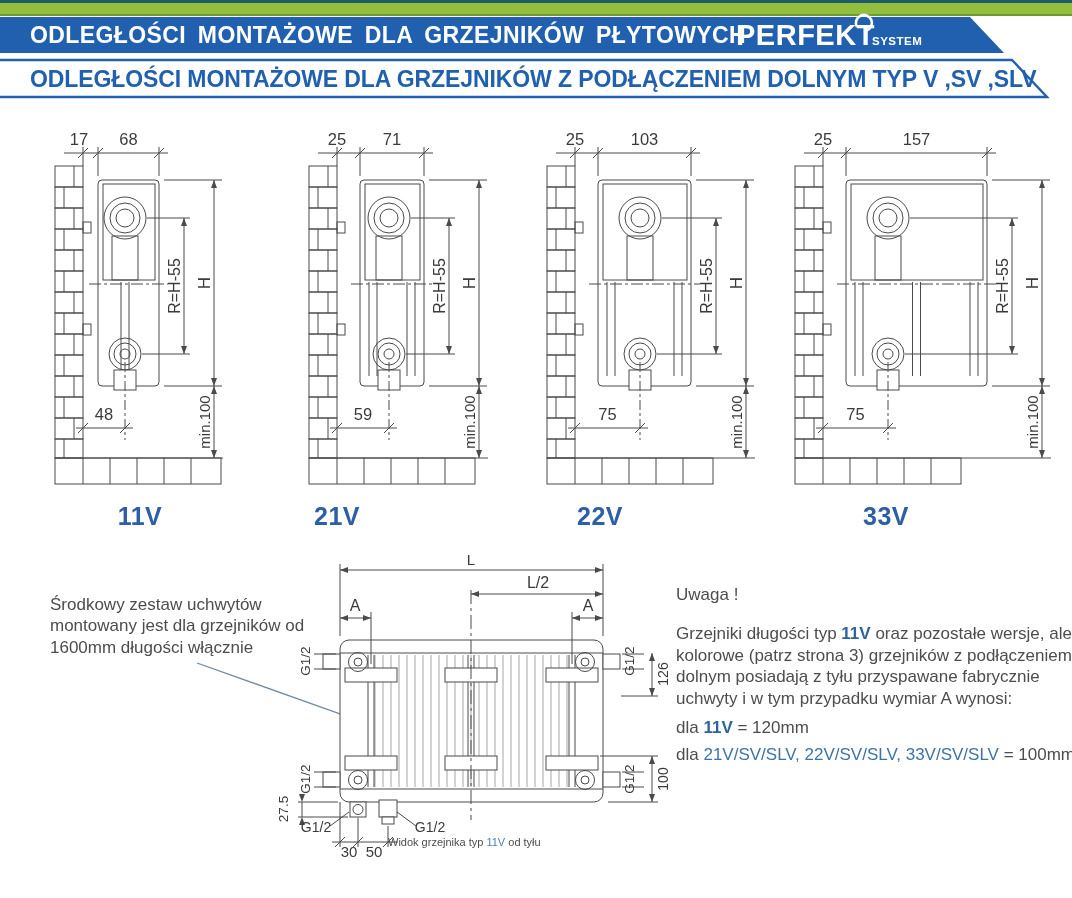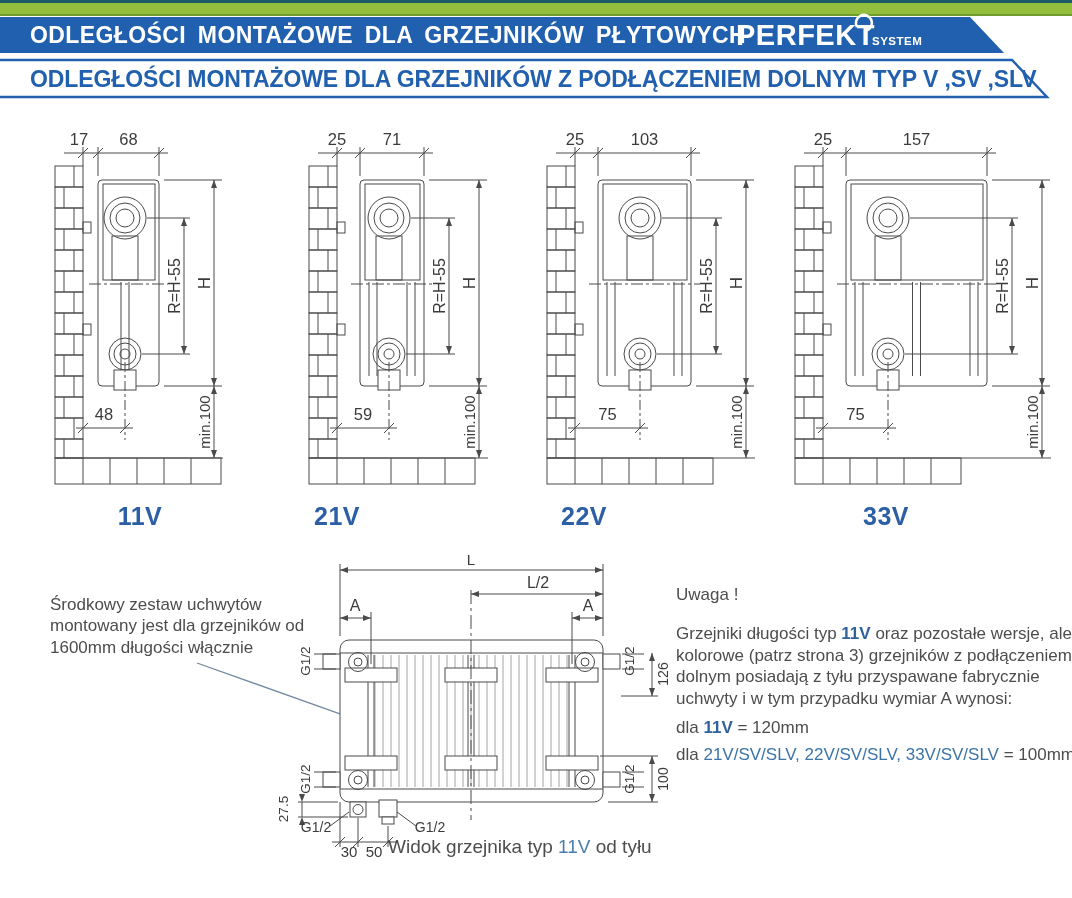--- a/index.html
+++ b/index.html
@@ -7,21 +7,21 @@
         font-family:"Liberation Sans","DejaVu Sans",sans-serif;}
   .greenbar{position:absolute;left:0;top:0;width:1072px;height:11px;background:#93be3e;
             border-top:3px solid #1d5c66;border-bottom:2px solid #6e9b2b;}
   .banner-svg{position:absolute;left:0;top:0;}
   .sd{position:absolute;top:118px;}
   .type-label{position:absolute;top:502px;width:120px;text-align:center;font-size:25px;
               font-weight:bold;color:#2c5fa5;letter-spacing:.5px;}
   .note{position:absolute;left:50px;top:594px;width:260px;font-size:17px;color:#4d4d4d;line-height:1.26;}
   .leader{position:absolute;left:190px;top:655px;}
   .rear{position:absolute;left:278px;top:550px;}
-  .caption{position:absolute;left:388px;top:836px;font-size:19px;color:#4d4d4d;text-align:right;}
+  .caption{position:absolute;left:388px;top:836px;font-size:11px;color:#4d4d4d;text-align:right;}
   .uwaga{position:absolute;left:676px;top:584px;width:400px;font-size:17px;color:#4d4d4d;line-height:1.28;}
   .uwaga .head{margin-bottom:17px;}
   .uwaga p{margin:0;}
   .uwaga .l1{margin-top:7px;}
   .uwaga .l2{margin-top:5px;}
   .blue{color:#2f639c;font-weight:bold;}
   .blue2{color:#3c74a8;font-weight:normal;}
   .blue3{color:#4a7fae;}
 </style>
 </head>
@@ -380,21 +380,21 @@
         <line x1="120" y1="244" x2="120" y2="322" stroke-dasharray="10 3 3 3"></line>
         <line x1="48" y1="310" x2="128" y2="310"></line>
         <line x1="50" y1="315" x2="60" y2="305"></line>
         <line x1="115" y1="315" x2="125" y2="305"></line>
         <text x="87.5" y="302" font-size="16.5" text-anchor="middle" fill="#3b3b3b" stroke="none">75</text>
       </g>
     </svg>
 
   <div class="type-label" style="left:80px">11V</div>
   <div class="type-label" style="left:277px">21V</div>
-  <div class="type-label" style="left:524px">22V</div>
+  <div class="type-label" style="left:540px">22V</div>
   <div class="type-label" style="left:826px">33V</div>
 
   <div class="note">Środkowy zestaw uchwytów montowany jest dla grzejników od 1600mm długości włącznie</div>
 
   <svg class="leader" width="300" height="115">
     <line x1="7" y1="8" x2="285" y2="107" stroke="#7188a0" stroke-width="1.3"></line>
   </svg>
 
   <svg class="rear" id="rearSvg" width="400" height="335" viewBox="0 0 400 335">
       <g stroke="#4a4a4a" stroke-width="1" fill="none" font-family="Liberation Sans, DejaVu Sans, sans-serif">

